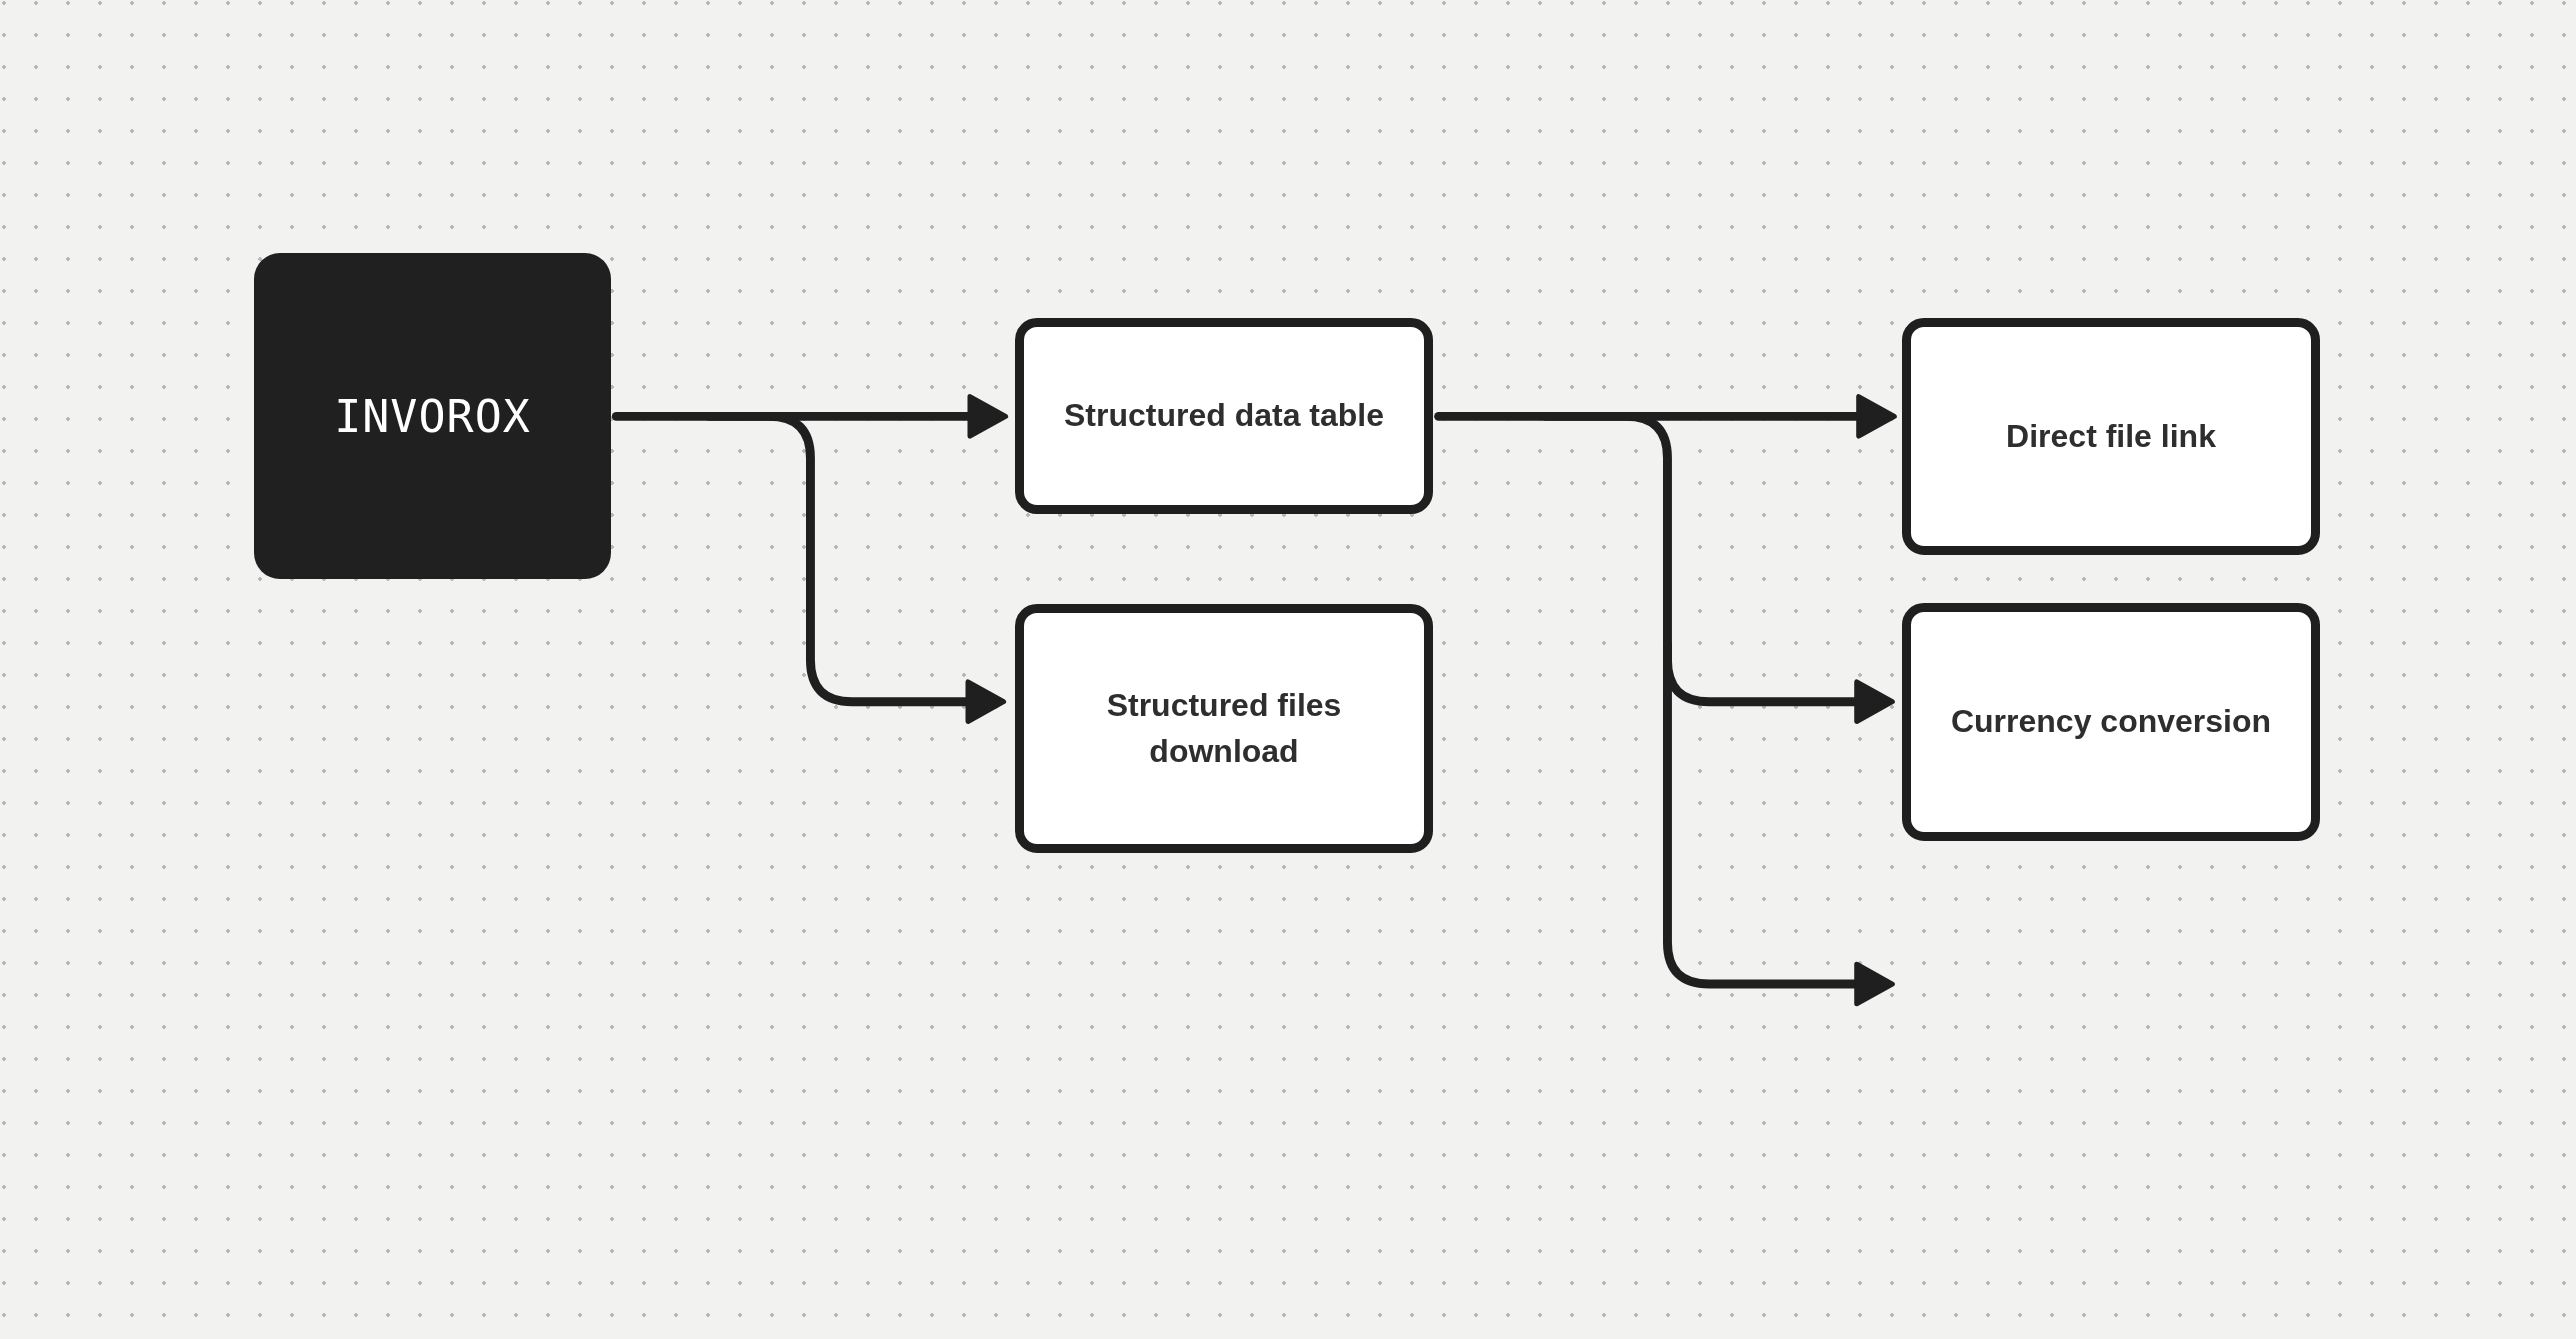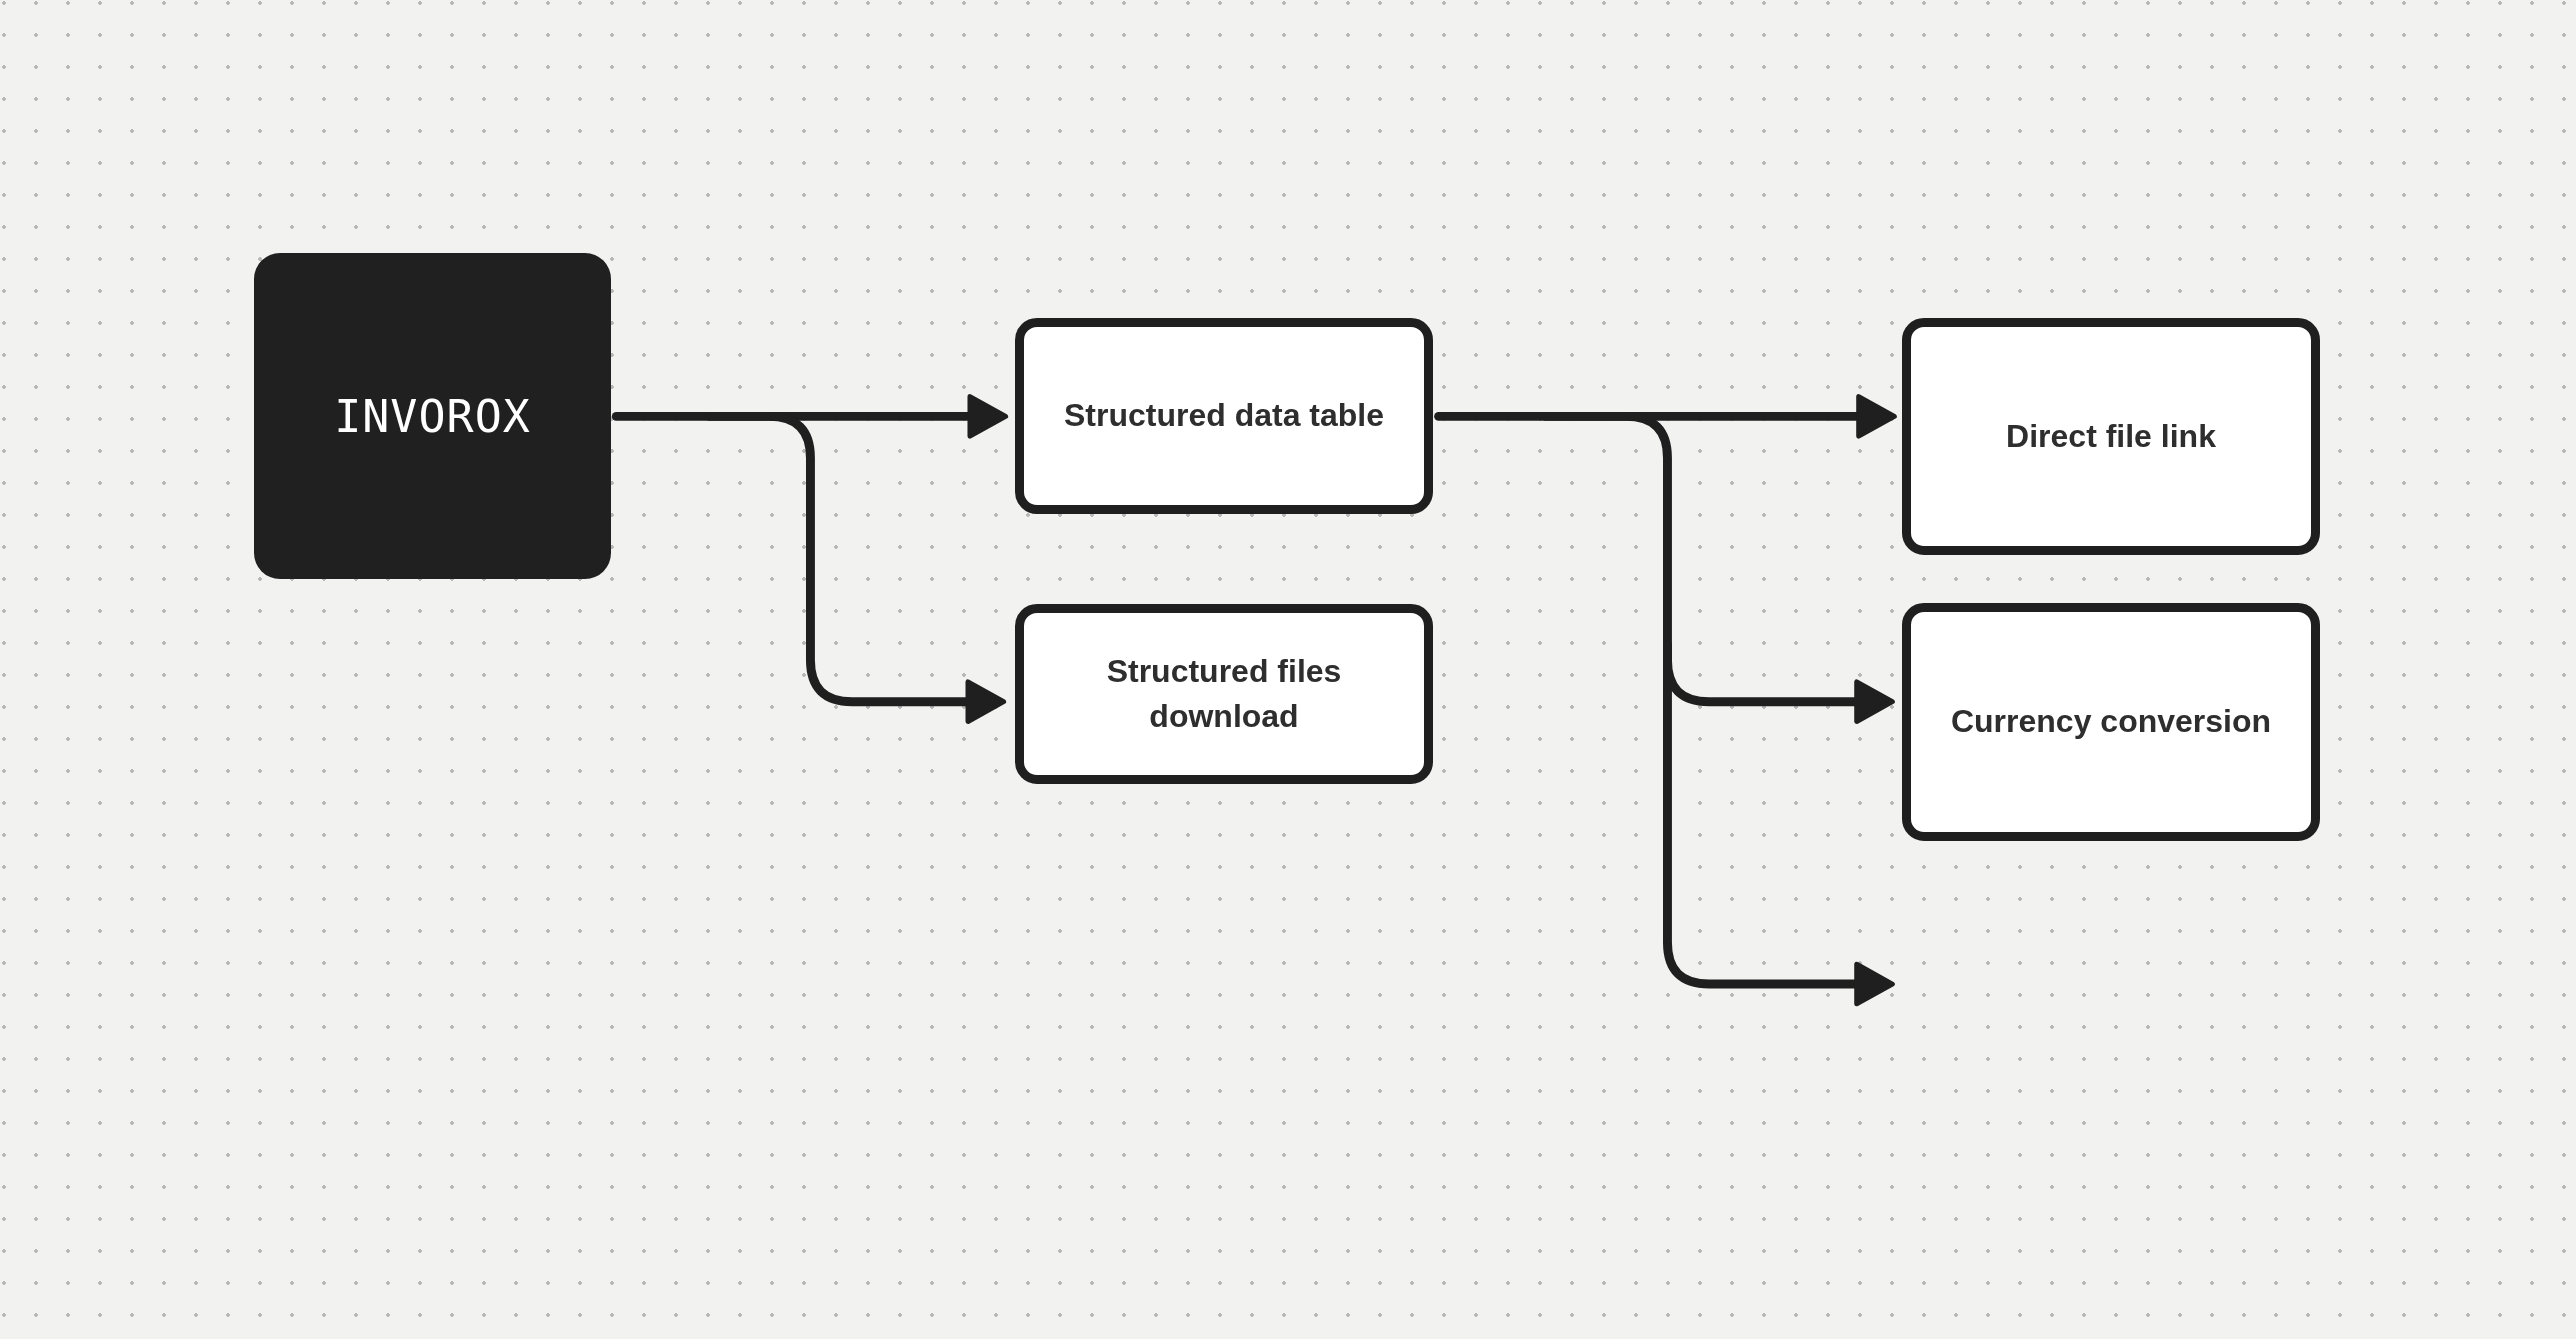--- a/index.html
+++ b/index.html
@@ -63,21 +63,21 @@
     background: #202020;
     border-radius: 26px;
     color: #ffffff;
     font-family: "DejaVu Sans Mono", monospace;
     font-weight: 400;
     font-size: 45px;
     letter-spacing: 1px;
   }
   .node-invorox           { left: 254px;  top: 253px; width: 357px; height: 326px; }
   .node-structured-data-table     { left: 1015px; top: 318px; width: 418px; height: 196px; align-items: center; }
-  .node-structured-files-download { left: 1015px; top: 604px; width: 418px; height: 180px; }
+  .node-structured-files-download { left: 1015px; top: 604px; width: 418px; height: 249px; }
   .node-direct-file-link          { left: 1902px; top: 318px; width: 418px; height: 237px; }
   .node-currency-conversion       { left: 1902px; top: 603px; width: 418px; height: 238px; }
   .node-payments                  { left: 1902px; top: 888px; width: 418px; height: 195px; }
 </style>
 </head>
 <body>
 
 <div class="canvas">
 
   <svg class="edges-layer" viewBox="0 0 2600 1352" xmlns="http://www.w3.org/2000/svg">

